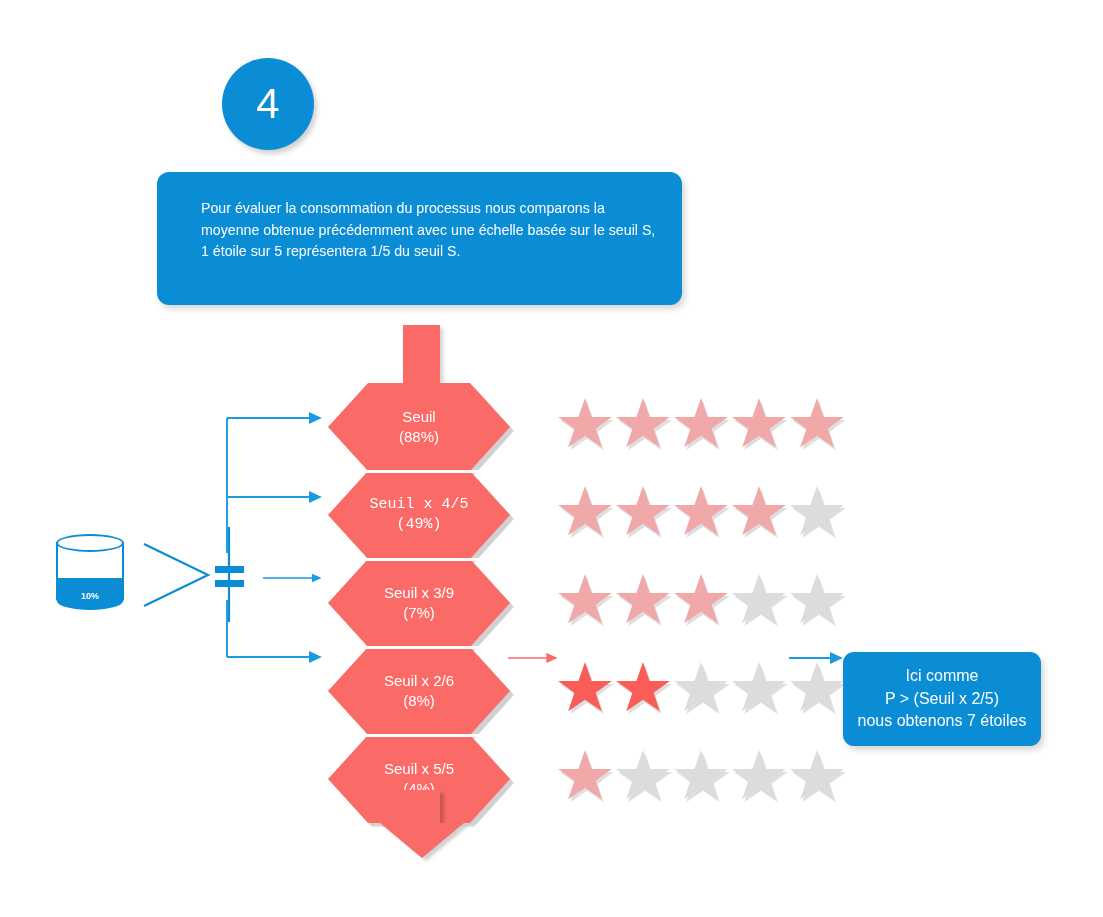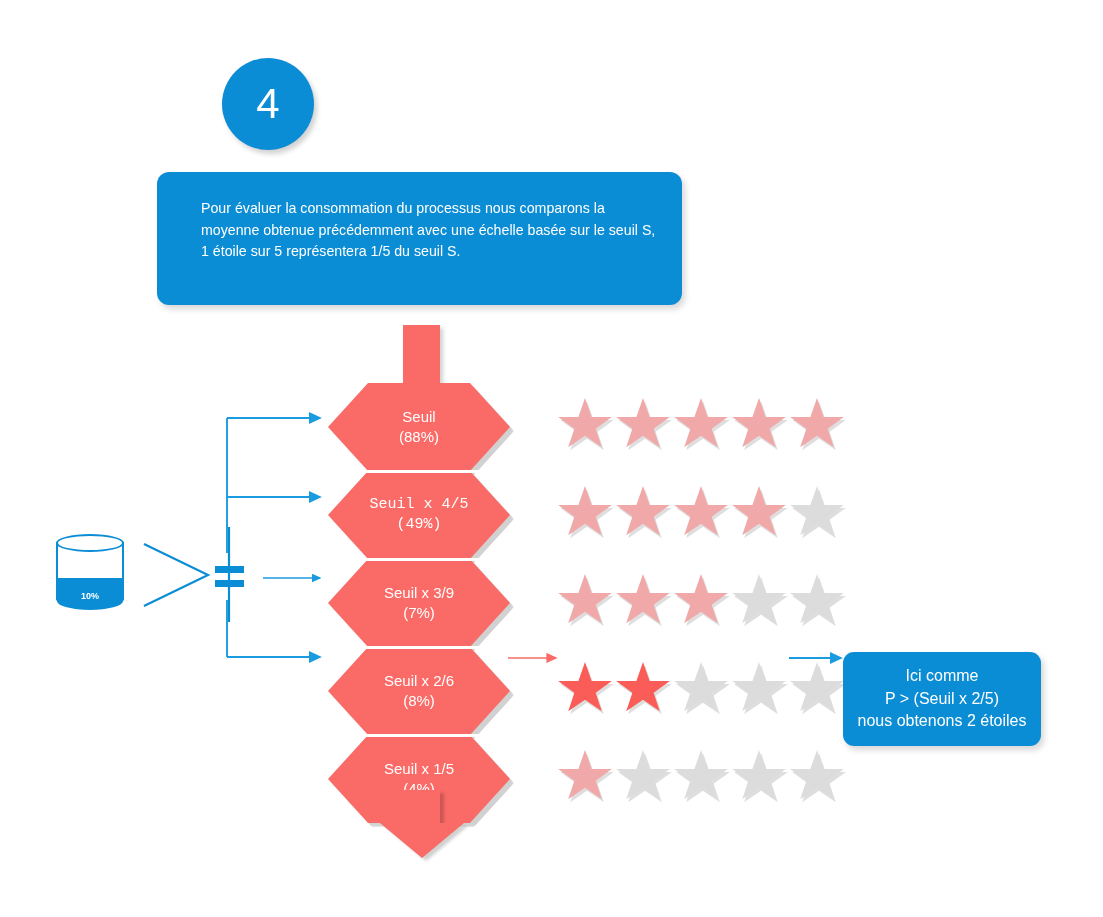--- a/index.html
+++ b/index.html
@@ -273,21 +273,21 @@
       </div>
       <div class="hex-sep" style="top: 558px;"></div>
       <div class="hex-shadow" style="top: 651px;"></div>
       <div class="hex" style="top: 647px;">
         <span>Seuil x 2/6</span>
         <span>(8%)</span>
       </div>
       <div class="hex-sep" style="top: 646px;"></div>
       <div class="hex-shadow" style="top: 739px;"></div>
       <div class="hex" style="top: 735px;">
-        <span>Seuil x 1/5</span>
+        <span>Seuil x 5/5</span>
         <span>(4%)</span>
       </div>
       <div class="hex-sep" style="top: 734px;"></div>
     </div>
 
   <div id="star-stack">
       <div class="star-row" style="left: 557px; top: 398px; width: 290px;">
         <div class="star-sh" style="left: 2px;"></div>
         <div class="star" style="left: 0px; background: rgb(240, 168, 168);"></div>
         <div class="star-sh" style="left: 60px;"></div>
@@ -354,16 +354,16 @@
       <div class="head"></div>
   </div>
   <div class="bot-arrow">
     <div class="shaft"></div>
     <div class="head"></div>
   </div>
 
   <div class="callout">
     <span>Ici comme</span>
     <span>P &gt; (Seuil x 2/5)</span>
-    <span>nous obtenons 2 étoiles</span>
+    <span>nous obtenons 7 étoiles</span>
   </div>
 
 </div>
 
 </body></html>

